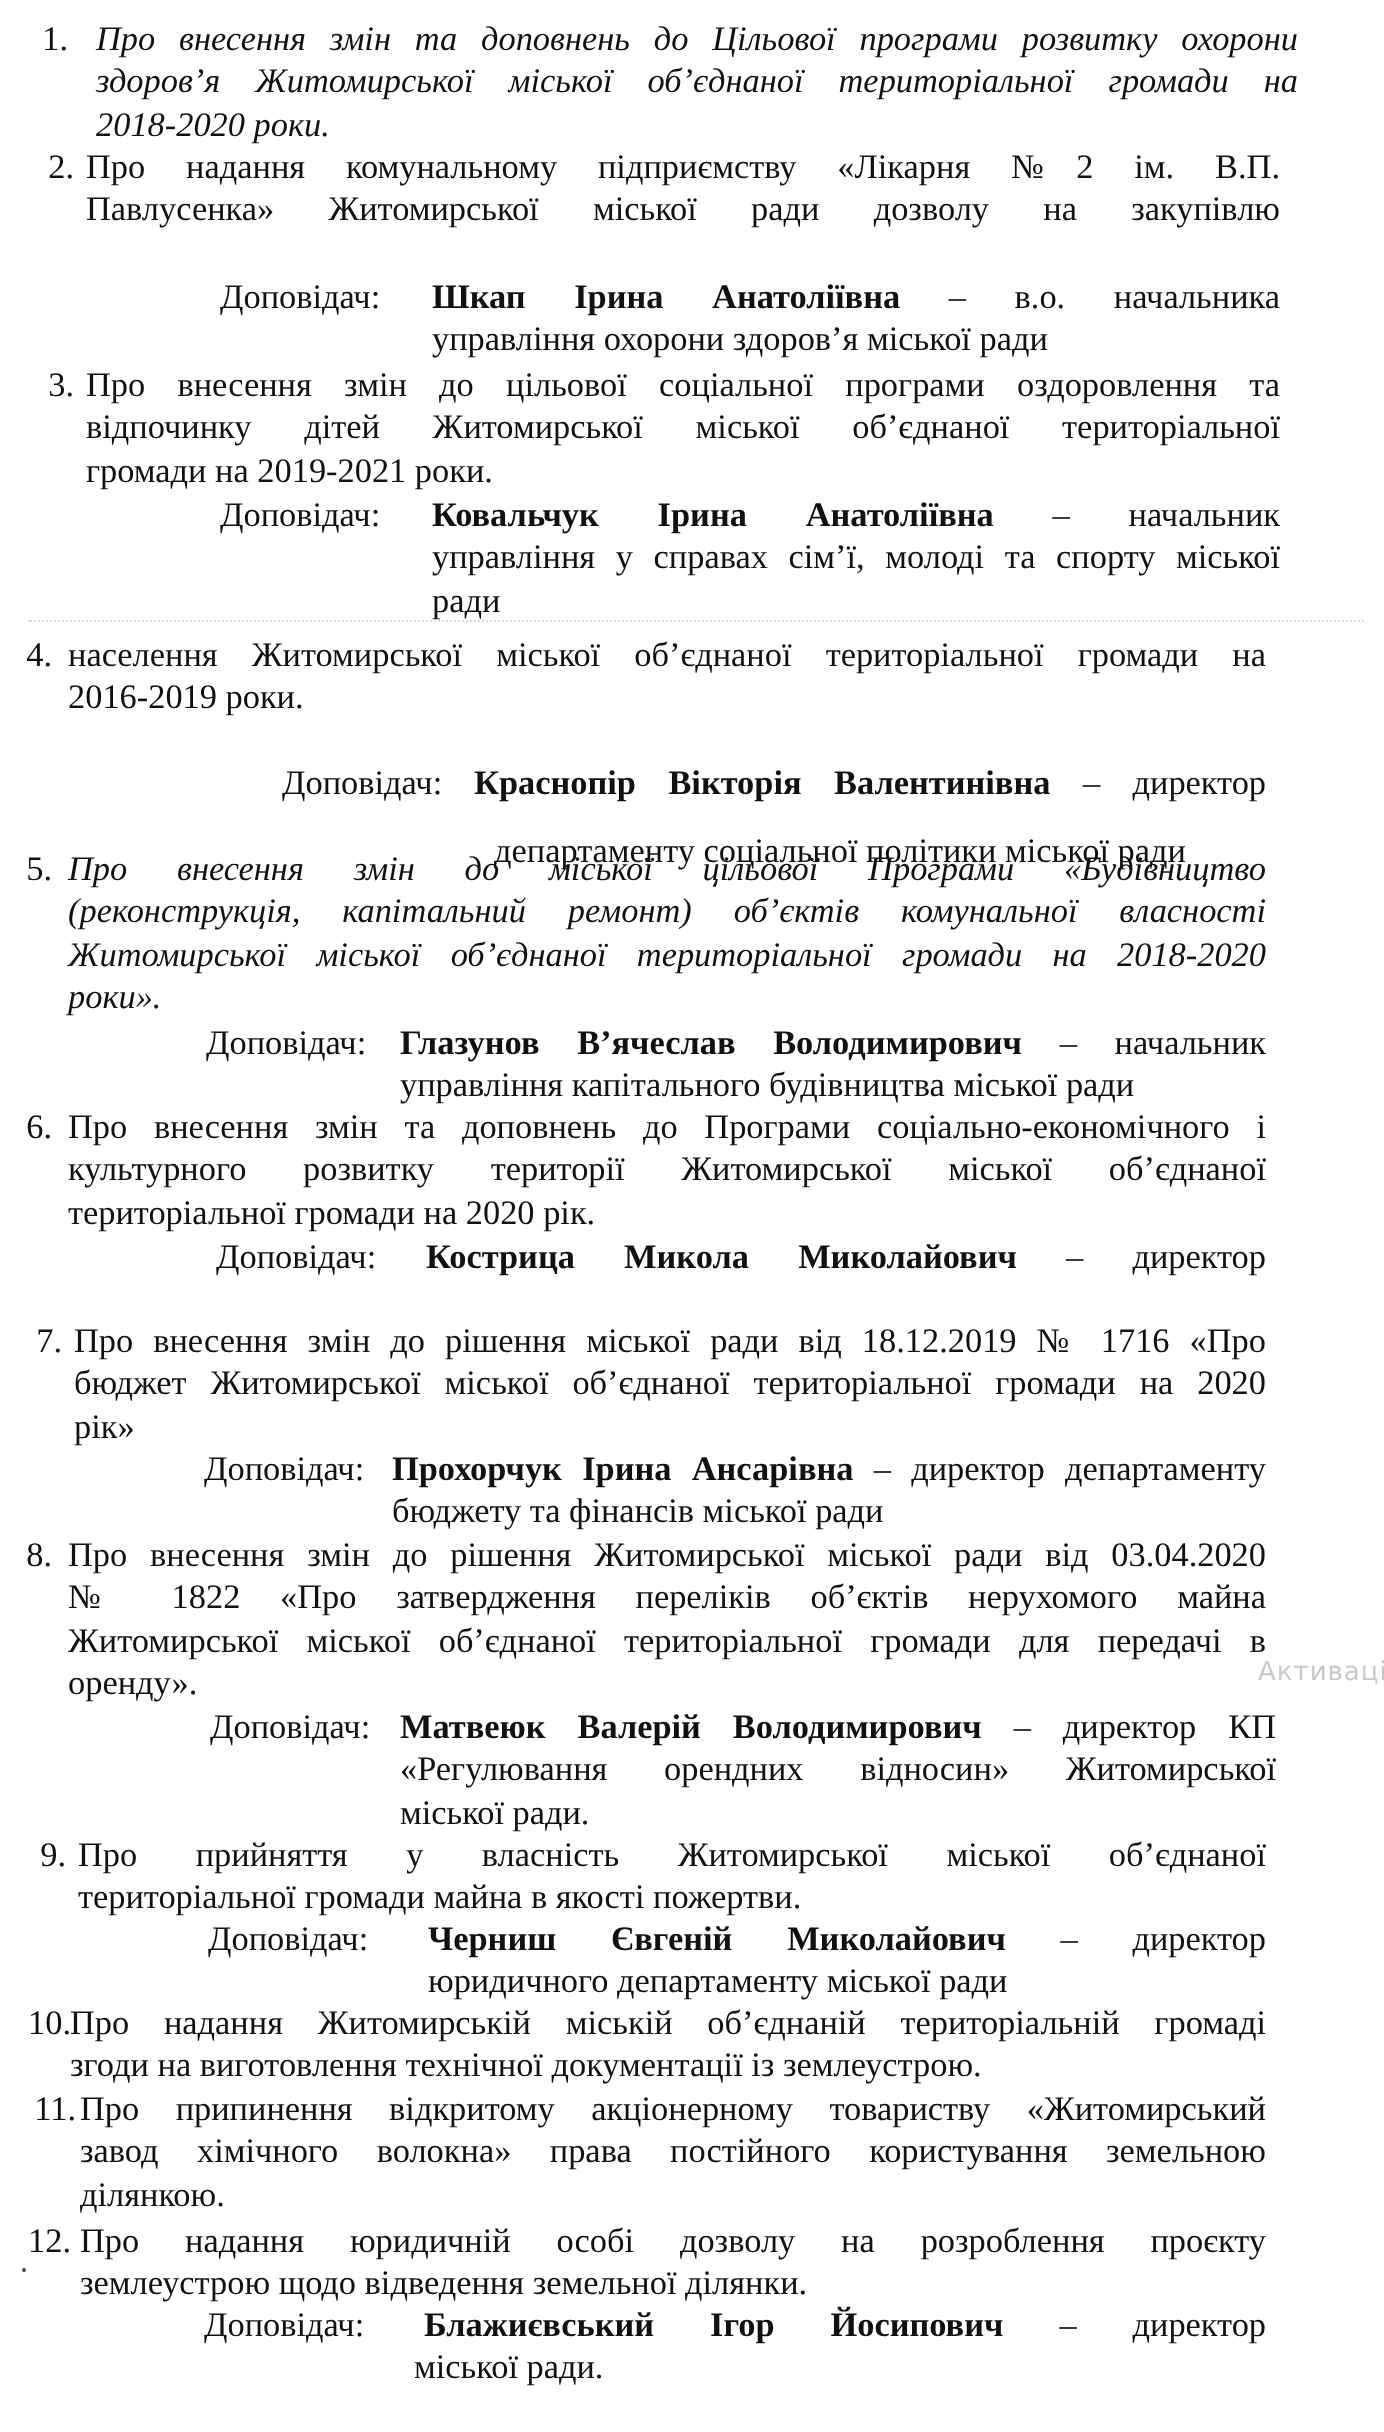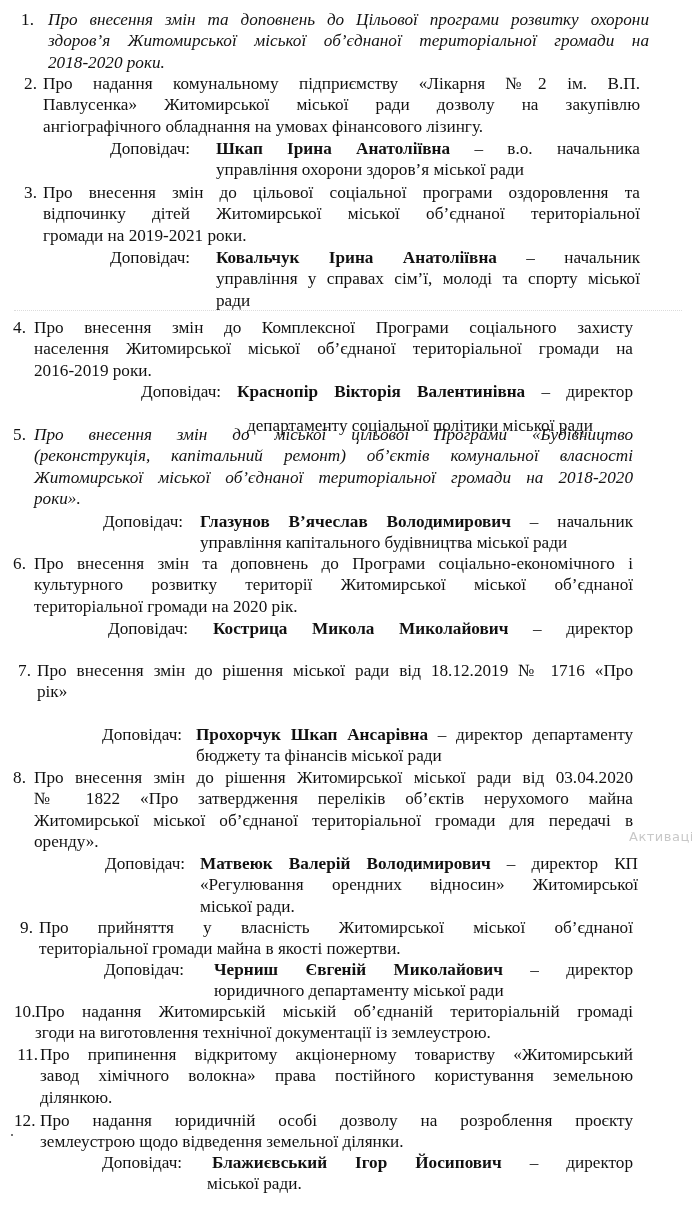--- a/index.html
+++ b/index.html
@@ -44,21 +44,20 @@
       <span class="line">здоров’я Житомирської міської об’єднаної територіальної громади на</span>
       <span class="line last">2018-2020 роки.</span>
     </div>
   </div>
 
   <div class="item" style="top:73px;">
     <span class="num" style="left:19px;width:18px;">2.</span>
     <div class="body" style="left:43px;width:597px;">
       <span class="line">Про надання комунальному підприємству «Лікарня №2 ім. В.П.</span>
       <span class="line">Павлусенка» Житомирської міської ради дозволу на закупівлю</span>
-      <span class="line last">ангіографічного обладнання на умовах фінансового лізингу.</span>
     </div>
   </div>
   <div class="reporter" style="top:138px;">
     <span class="rep-label" style="left:110px;">Доповідач:</span>
     <div class="rep-body" style="left:216px;width:424px;">
       <span class="line">
         <b>Шкап Ірина Анатоліївна</b>
         <span>–</span>
         <span>в.о. начальника</span>
       </span>
@@ -85,21 +84,20 @@
       <span class="line">управління у справах сім’ї, молоді та спорту міської</span>
       <span class="line last">ради</span>
     </div>
   </div>
 
   <div class="sep"></div>
 
   <div class="item" style="top:317px;">
     <span class="num" style="left:8px;width:18px;">4.</span>
     <div class="body" style="left:34px;width:599px;">
-      <span class="line">Про внесення змін до Комплексної Програми соціального захисту</span>
       <span class="line">населення Житомирської міської об’єднаної територіальної громади на</span>
       <span class="line last">2016-2019 роки.</span>
     </div>
   </div>
   <div class="reporter" style="top:381px;">
     <span class="rep-label" style="left:141px;">Доповідач:</span>
     <div class="rep-body" style="left:237px;width:396px;">
       <span class="line">
         <b>Краснопір Вікторія Валентинівна</b>
         <span>–</span>
@@ -146,28 +144,29 @@
         <span>–</span>
         <span>директор</span>
       </span>
     </div>
   </div>
 
   <div class="item" style="top:660px;">
     <span class="num" style="left:13px;width:18px;">7.</span>
     <div class="body" style="left:37px;width:596px;">
       <span class="line">Про внесення змін до рішення міської ради від 18.12.2019 № 1716 «Про</span>
+      <span class="line">бюджет Житомирської міської об’єднаної територіальної громади на 2020</span>
       <span class="line last">рік»</span>
     </div>
   </div>
   <div class="reporter" style="top:724px;">
     <span class="rep-label" style="left:102px;">Доповідач:</span>
     <div class="rep-body" style="left:196px;width:437px;">
       <span class="line">
-        <b>Прохорчук Шкап Ансарівна</b>
+        <b>Прохорчук Ірина Ансарівна</b>
         <span>–</span>
         <span>директор департаменту</span>
       </span>
       <span class="line last">бюджету та фінансів міської ради</span>
     </div>
   </div>
 
   <div class="item" style="top:767px;">
     <span class="num" style="left:8px;width:18px;">8.</span>
     <div class="body" style="left:34px;width:599px;">

